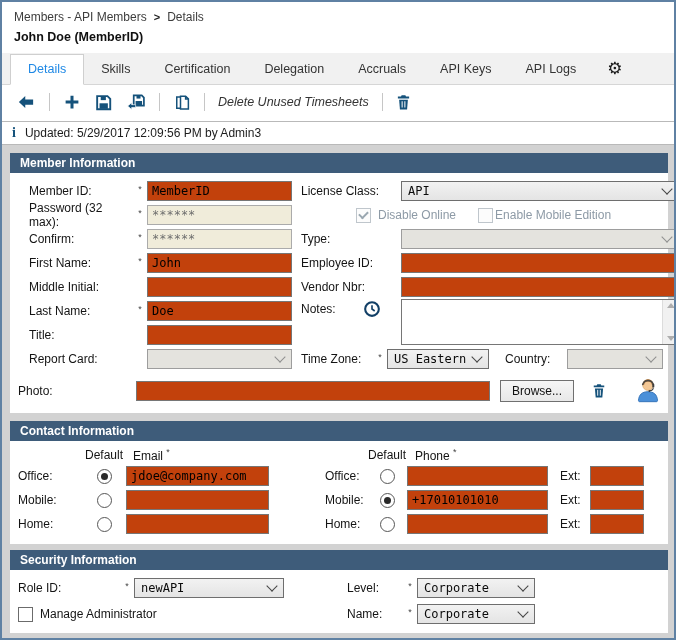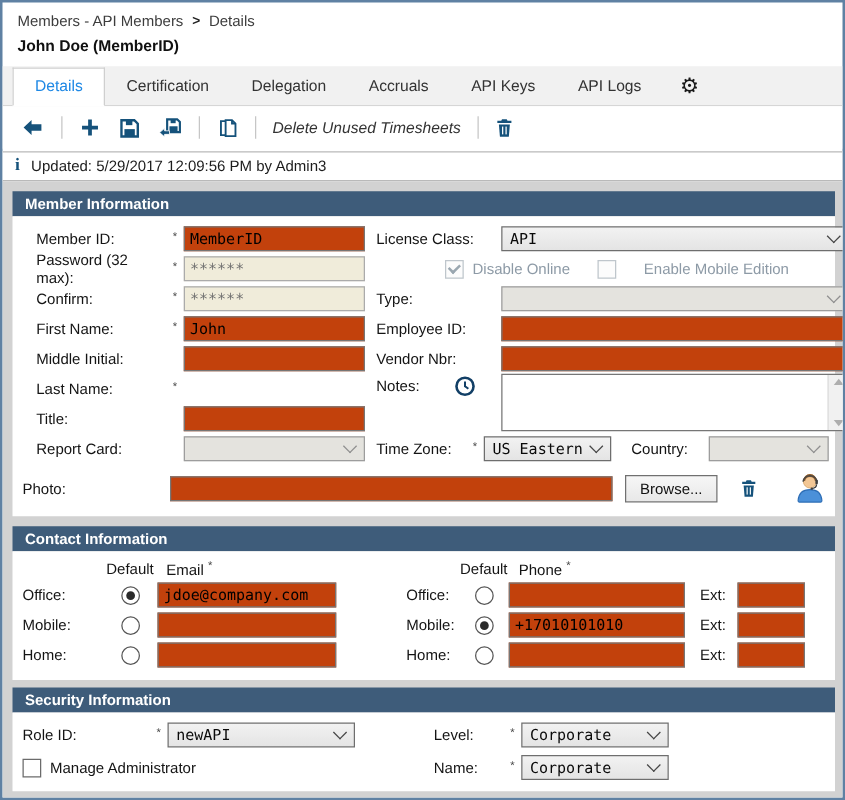--- a/index.html
+++ b/index.html
@@ -73,20 +73,21 @@
     <div class="breadcrumb">
       <span class="crumb-link">Members - API Members</span>
       <span class="crumb-sep">&gt;</span>
       <span>Details</span>
     </div>
     <div class="page-title">John Doe (MemberID)</div>
   </div>
 
   <div class="tabbar">
     <div class="tab active">Details</div>
+    <div class="tab">Skills</div>
     <div class="tab">Certification</div>
     <div class="tab">Delegation</div>
     <div class="tab">Accruals</div>
     <div class="tab">API Keys</div>
     <div class="tab">API Logs</div>
     <div class="tab-gear">⚙</div>
   </div>
 
   <div class="toolbar">
     <button class="tbtn">
@@ -171,20 +172,21 @@
             <input class="tin" style="width: 145px;" value="John">
           </div>
           <div class="frow">
             <span class="flabel ml-label">Middle Initial:</span>
             <span class="req"></span>
             <input class="tin" style="width: 145px;" value="">
           </div>
           <div class="frow">
             <span class="flabel ml-label">Last Name:</span>
             <span class="req">*</span>
+            <input class="tin" style="width: 145px;" value="Doe">
           </div>
           <div class="frow">
             <span class="flabel ml-label">Title:</span>
             <span class="req"></span>
             <input class="tin" style="width: 145px;" value="">
           </div>
           <div class="frow">
             <span class="flabel ml-label">Report Card:</span>
             <span class="req"></span>
             <div class="combo disabled" style="width:145px">
@@ -201,21 +203,21 @@
             <div class="combo" style="width:278px">
               <span>API</span>
                 <span class="chev"></span>
             </div>
           </div>
           <div class="frow">
             <span style="width:55px;flex:none"></span>
             <span class="cb dis checked"></span>
             <span class="dim-label" style="margin-left:7px">Disable Online</span>
             <span class="cb dis" style="margin-left:22px"></span>
-            <span class="dim-label" style="margin-left:22px">Enable Mobile Edition</span>
+            <span class="dim-label" style="margin-left:2px">Enable Mobile Edition</span>
           </div>
           <div class="frow">
             <span class="flabel mr-label">Type:</span>
             <span class="req"></span>
             <div class="combo disabled" style="width:278px">
               <span></span>
                 <span class="chev"></span>
             </div>
           </div>
           <div class="frow">

